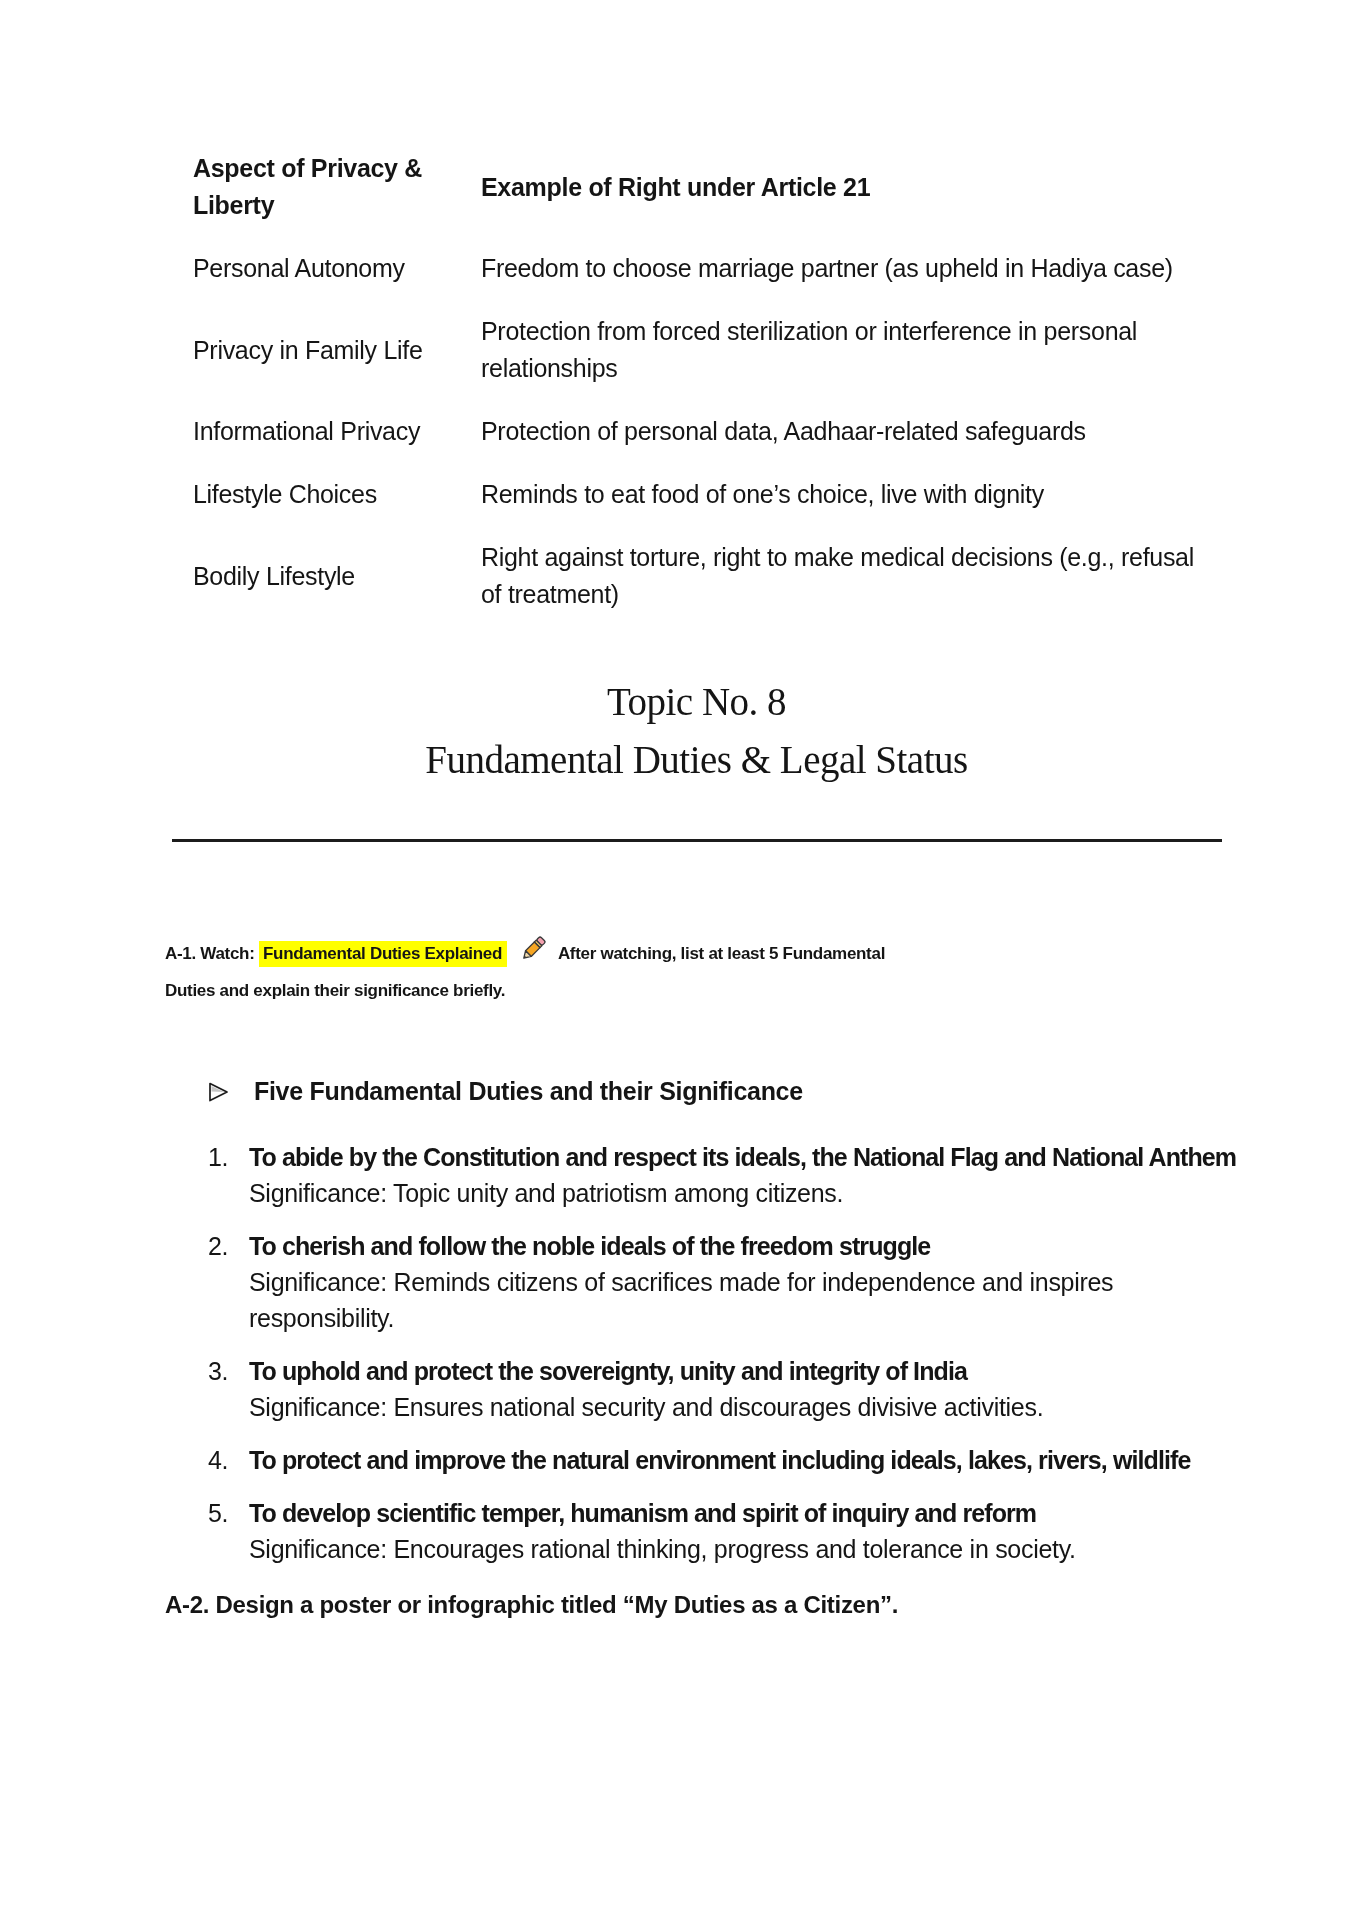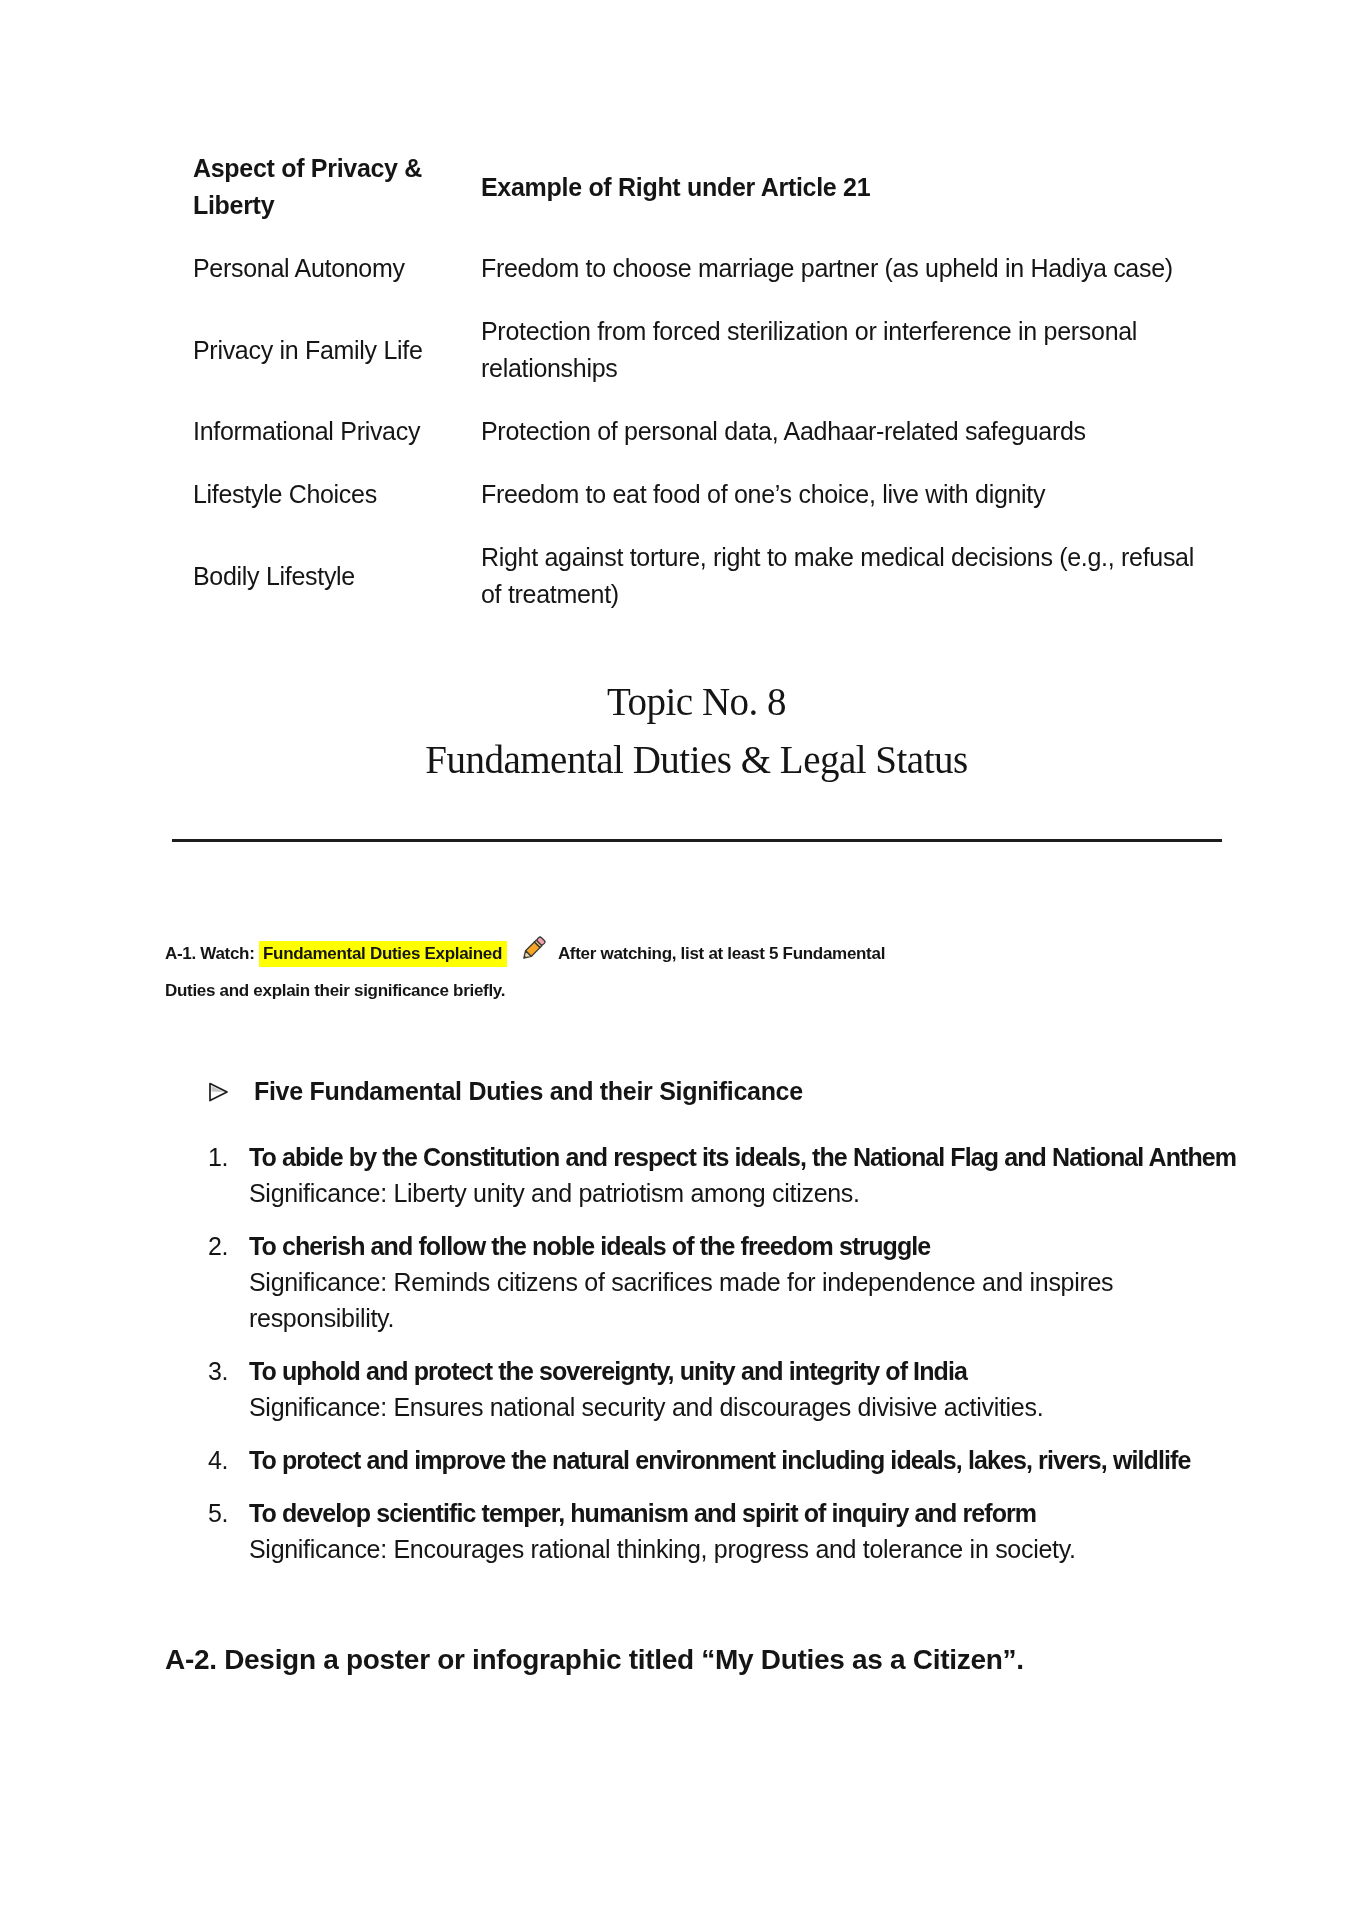--- a/index.html
+++ b/index.html
@@ -87,22 +87,22 @@
     display: block;
     font-weight: 700;
     letter-spacing: -0.9px;
     white-space: pre;
   }
   .duty .sig-line { display: block; }
   .duty .sig-text { white-space: pre; }
 
   
   .a2 {
-    margin-top: 77px;
-    font-size: 28px;
+    margin-top: 24px;
+    font-size: 24px;
     font-weight: 700;
     letter-spacing: -0.3px;
   }
 </style>
 </head>
 <body style="background: rgb(255, 255, 255); color: rgb(21, 21, 21);">
 
 <div class="page">
 
   <div class="doc-table">
@@ -114,21 +114,21 @@
     <div class="cell"><span>Freedom to choose marriage partner (as upheld in </span><span class="it">Hadiya case</span><span>)</span></div>
 
     <div class="cell">Privacy in Family Life</div>
     <div class="cell"><span>Protection from forced sterilization or interference in personal
 relationships</span><span class="it"></span><span></span></div>
 
     <div class="cell">Informational Privacy</div>
     <div class="cell"><span>Protection of personal data, Aadhaar-related safeguards</span><span class="it"></span><span></span></div>
 
     <div class="cell">Lifestyle Choices</div>
-    <div class="cell"><span>Freedom to eat food of one’s choice, live with dignity</span><span class="it"></span><span></span></div>
+    <div class="cell"><span>Reminds to eat food of one’s choice, live with dignity</span><span class="it"></span><span></span></div>
 
     <div class="cell">Bodily Lifestyle</div>
     <div class="cell"><span>Right against torture, right to make medical decisions (e.g., refusal
 of treatment)</span><span class="it"></span><span></span></div>
   </div>
 
   <div class="topic">
     <div>Topic No. 8</div>
     <div>Fundamental Duties &amp; Legal Status</div>
   </div>
@@ -153,21 +153,21 @@
       </svg>
     <span>Five Fundamental Duties and their Significance</span>
   </div>
 
   <div class="duties">
 
     <div class="duty">
       <span class="num">1.</span>
       <span class="content">
           <span class="title">To abide by the Constitution and respect its ideals, the National Flag and National Anthem</span>
-          <span class="sig-line"><span class="it">Significance</span><span class="sig-text">: Liberty unity and patriotism among citizens.</span></span>
+          <span class="sig-line"><span class="it">Significance</span><span class="sig-text">: Topic unity and patriotism among citizens.</span></span>
         </span>
     </div>
 
     <div class="duty">
       <span class="num">2.</span>
       <span class="content">
           <span class="title">To cherish and follow the noble ideals of the freedom struggle</span>
           <span class="sig-line"><span class="it">Significance</span><span class="sig-text">: Reminds citizens of sacrifices made for independence and inspires
 responsibility.</span></span>
         </span>

